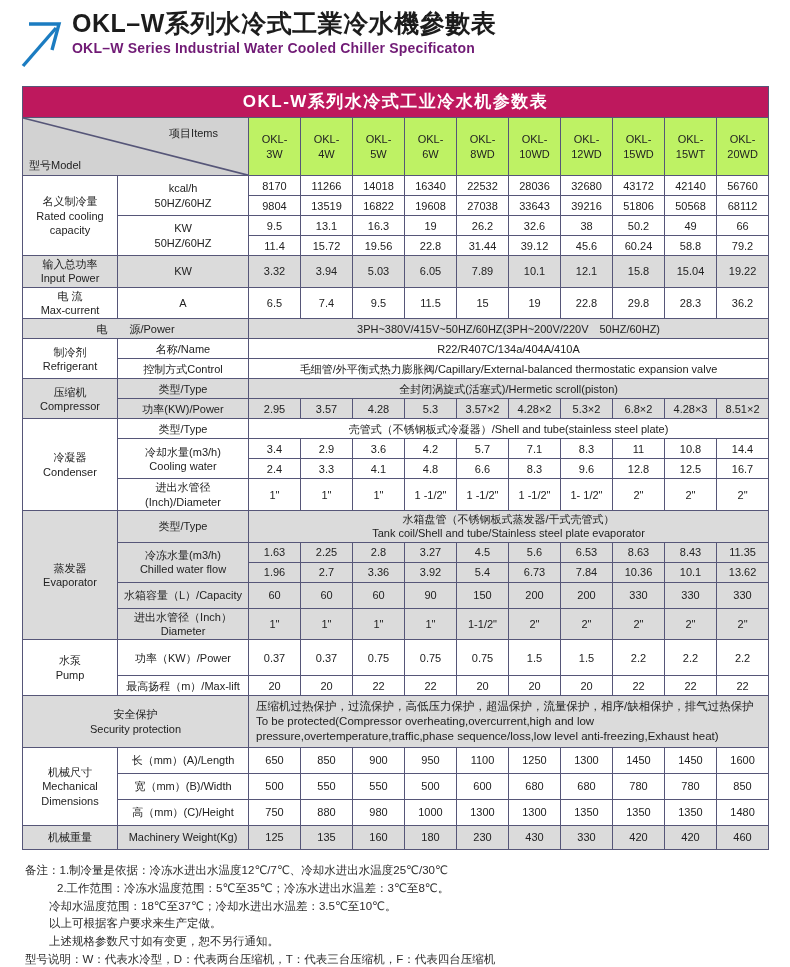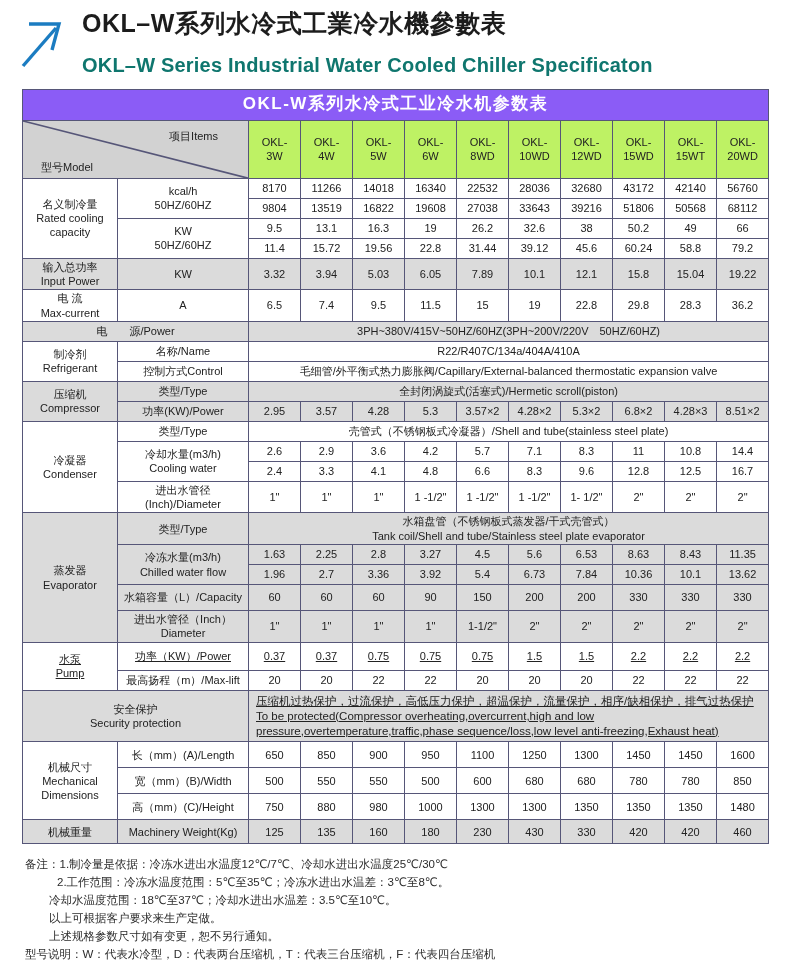--- a/index.html
+++ b/index.html
@@ -1,37 +1,37 @@
 <!DOCTYPE html>
 <html><head>
 <meta charset="utf-8">
 <style>
   html,body{margin:0;padding:0;background:#ffffff;}
   body{width:790px;font-family:"Liberation Sans","DejaVu Sans",sans-serif;color:#222;}
   .page{width:790px;padding:8px 0 14px;}
 
   
-  .doc-header{display:flex;align-items:flex-start;gap:10px;padding:2px 0 0 16px;}
+  .doc-header{display:flex;align-items:flex-start;padding:2px 0 0 16px;}
   .logo{flex:0 0 auto;margin-top:6px;}
   .titles h1{margin:0;font-size:25px;font-weight:bold;color:#1c1c1c;letter-spacing:.5px;line-height:1.1;}
-  .titles h2{margin:16px 0 0;font-size:20px;font-weight:bold;color:#0f766e;letter-spacing:.2px;line-height:1.15;}
+  .titles h2{margin:2px 0 0;font-size:14px;font-weight:bold;color:#701a75;letter-spacing:.2px;line-height:1.15;}
 
   
   table.spec{border-collapse:collapse;table-layout:fixed;width:746px;margin:12px 22px 0;}
   .spec th,.spec td{border:1px solid #565678;text-align:center;vertical-align:middle;
     font-size:11px;line-height:1.3;padding:1px 2px;white-space:pre-line;font-weight:normal;overflow:hidden;}
-  .spec .titlebar{background:#8b5cf6;color:#ffffff;font-size:17px;font-weight:bold;height:28px;letter-spacing:1.5px;}
+  .spec .titlebar{background:#be185d;color:#ffffff;font-size:17px;font-weight:bold;height:28px;letter-spacing:1.5px;}
   .spec thead th.model{background:#bef264;height:34px;}
   .spec .corner{background:#d2d2d2;position:relative;padding:0;height:34px;}
   .corner .diag{position:absolute;left:0;top:0;width:100%;height:100%;}
-  .corner-model{position:absolute;left:18px;bottom:3px;font-size:11px;}
+  .corner-model{position:absolute;left:6px;bottom:3px;font-size:11px;}
   .corner-items{position:absolute;right:30px;top:8px;font-size:11px;}
   .spec tbody td{background:#ffffff;height:17px;}
   .spec tbody tr.shade td{background:#dbdbdb;}
-  .spec td.left{text-align:left;padding:3px 7px;font-size:11.5px;text-decoration:underline;}
+  .spec td.left{text-align:left;padding:3px 7px;font-size:11.5px;}
 
   
   .notes{margin:12px 22px 0 25px;font-size:11.5px;line-height:1.55;color:#2b2b2b;}
   .note-line{white-space:pre-wrap;}
 </style>
 </head>
 <body>
 
 <div class="page">
 
@@ -218,21 +218,21 @@
         </tr>
         <tr>
           <td rowspan="4" class="cat">冷凝器
 Condenser</td>
           <td class="item">类型/Type</td>
           <td colspan="10">壳管式（不锈钢板式冷凝器）/Shell and tube(stainless steel plate)</td>
         </tr>
         <tr>
           <td rowspan="2" class="item">冷却水量(m3/h)
 Cooling water</td>
-          <td>2.6</td>
+          <td>3.4</td>
           <td>2.9</td>
           <td>3.6</td>
           <td>4.2</td>
           <td>5.7</td>
           <td>7.1</td>
           <td>8.3</td>
           <td>11</td>
           <td>10.8</td>
           <td>14.4</td>
         </tr>
@@ -315,21 +315,21 @@
           <td>1"</td>
           <td>1"</td>
           <td>1"</td>
           <td>1-1/2"</td>
           <td>2"</td>
           <td>2"</td>
           <td>2"</td>
           <td>2"</td>
           <td>2"</td>
         </tr>
-        <tr style="height: 28px; text-decoration: underline;">
+        <tr style="height: 36px;">
           <td rowspan="2" class="cat">水泵
 Pump</td>
           <td class="item">功率（KW）/Power</td>
           <td>0.37</td>
           <td>0.37</td>
           <td>0.75</td>
           <td>0.75</td>
           <td>0.75</td>
           <td>1.5</td>
           <td>1.5</td>

